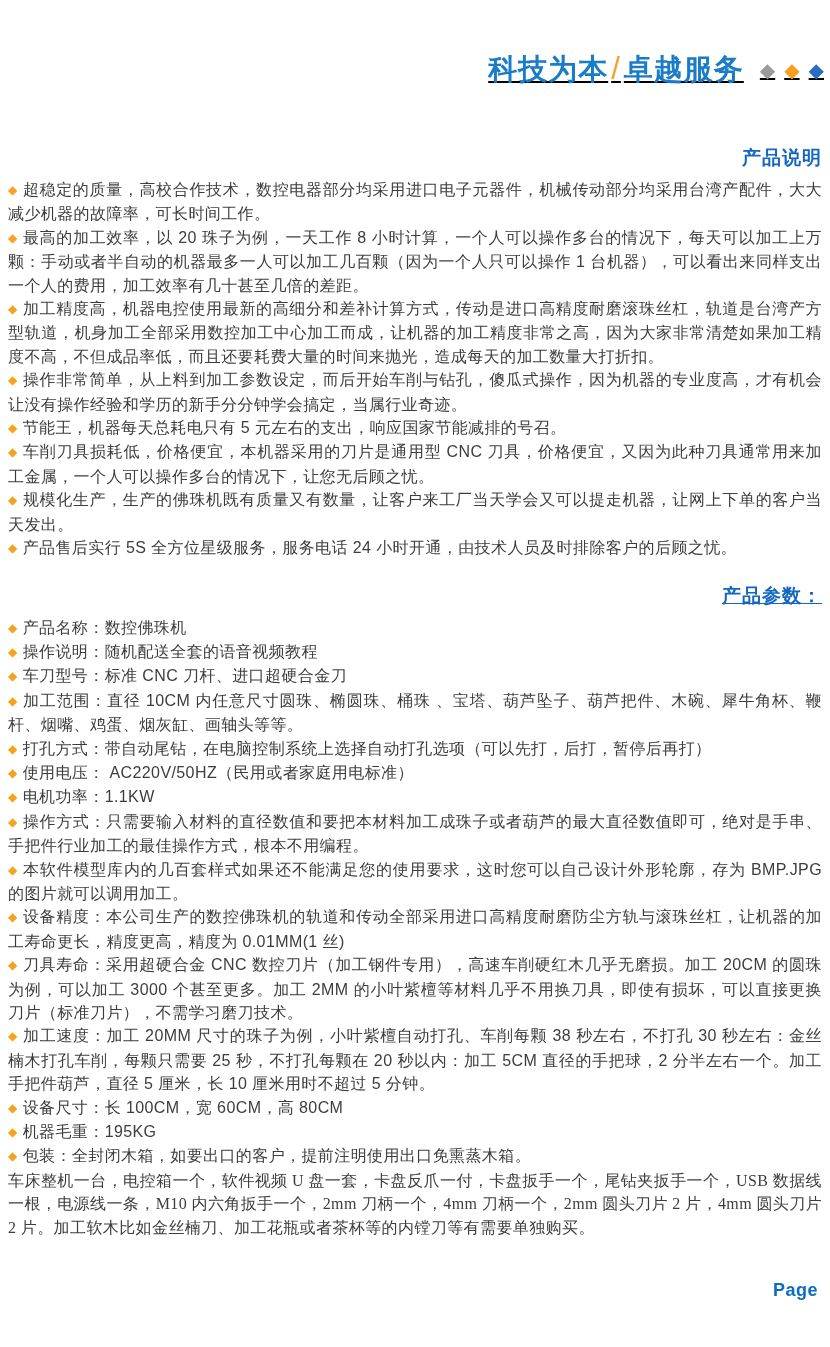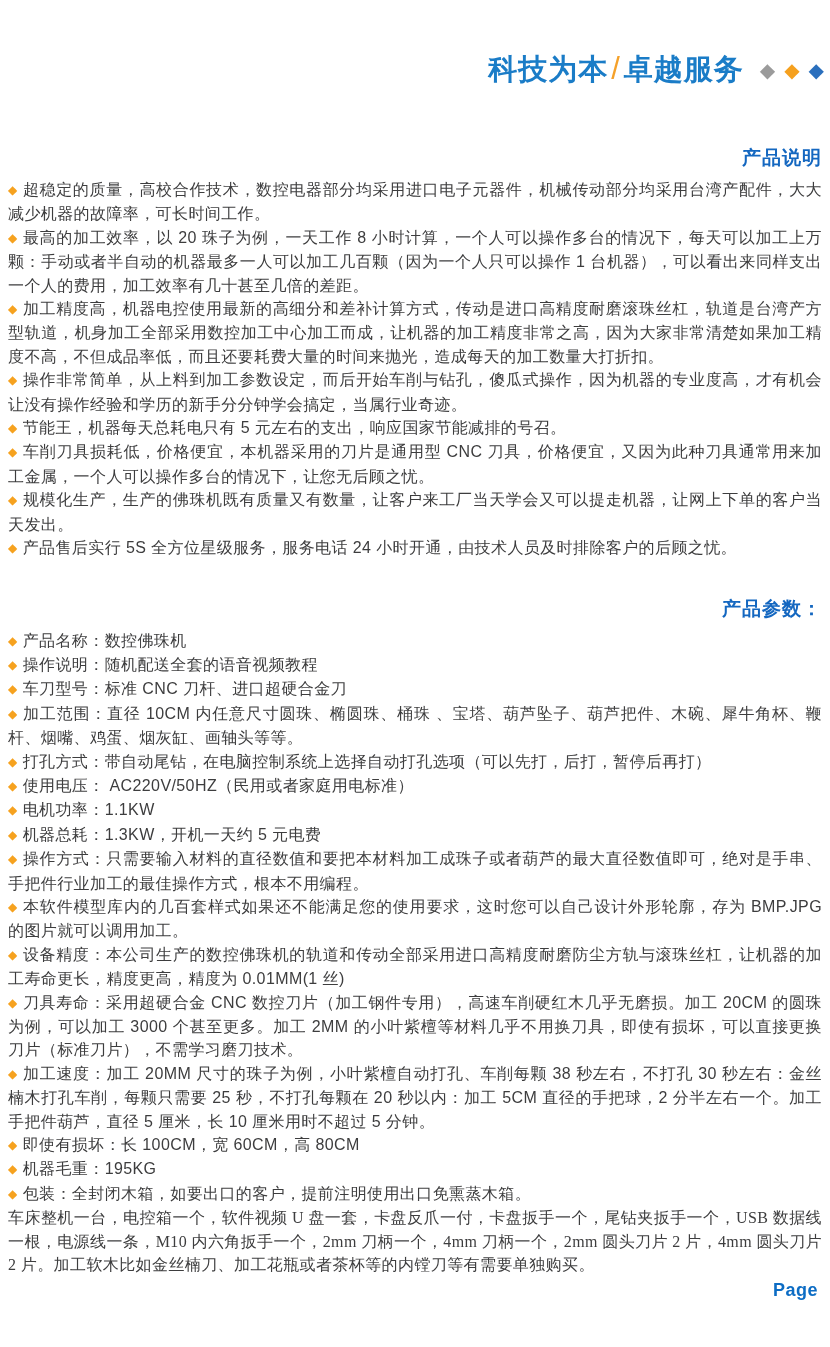--- a/index.html
+++ b/index.html
@@ -8,39 +8,40 @@
     width:830px; height:1347px;
     background:#ffffff;
     font-family:"Liberation Sans", sans-serif;
     overflow:hidden;
   }
   
   .header {
     position:absolute; top:50px; right:6px;
     display:flex; align-items:center; gap:16px;
     white-space:nowrap;
+    text-decoration:underline;
   }
   .header-title { font-size:29px; font-weight:bold; letter-spacing:1px; }
   .header-title .slash { font-weight:normal; padding:0 3px; font-size:31px; }
   .diamonds { display:flex; align-items:center; gap:9px; }
   .diamonds .dmd { font-size:20px; line-height:20px; }
   
   .content {
     position:absolute; left:8px; right:8px; top:146px;
     font-size:16px; line-height:23.4px;
     letter-spacing:0.4px;
     text-align:justify;
   }
   .section-heading {
     font-size:19px; font-weight:bold;
     line-height:24px; margin:0 0 8px 0;
     letter-spacing:1px;
     text-align:right;
   }
-  .params-heading { margin-top:36px; }
+  .params-heading { margin-top:23px;text-decoration:underline; }
   .item { margin:0; }
   .bullet {
     font-size:12px;
     padding-right:5px;
     vertical-align:1px;
   }
   .extra-paragraph { margin:0;font-family:Liberation Serif, serif; }
   
   .footer-page {
     position:absolute; right:12px; top:1280px;
@@ -102,33 +103,32 @@
 
         <p class="item"><span class="bullet" style="color: rgb(246, 162, 31);">◆</span><span>加工范围：直径 10CM 内任意尺寸圆珠、椭圆珠、桶珠 、宝塔、葫芦坠子、葫芦把件、木碗、犀牛角杯、鞭杆、烟嘴、鸡蛋、烟灰缸、画轴头等等。</span></p>
 
 
         <p class="item"><span class="bullet" style="color: rgb(246, 162, 31);">◆</span><span>打孔方式：带自动尾钻，在电脑控制系统上选择自动打孔选项（可以先打，后打，暂停后再打）</span></p>
 
         <p class="item"><span class="bullet" style="color: rgb(246, 162, 31);">◆</span><span>使用电压： AC220V/50HZ（民用或者家庭用电标准）</span></p>
 
         <p class="item"><span class="bullet" style="color: rgb(246, 162, 31);">◆</span><span>电机功率：1.1KW</span></p>
 
-        <p class="item"><span class="bullet" style="color: rgb(246, 162, 31);">◆</span><span>机器总耗：1.3KW，开机一天约 5 元电费</span></p>
 
         <p class="item"><span class="bullet" style="color: rgb(246, 162, 31);">◆</span><span>操作方式：只需要输入材料的直径数值和要把本材料加工成珠子或者葫芦的最大直径数值即可，绝对是手串、手把件行业加工的最佳操作方式，根本不用编程。</span></p>
 
         <p class="item"><span class="bullet" style="color: rgb(246, 162, 31);">◆</span><span>本软件模型库内的几百套样式如果还不能满足您的使用要求，这时您可以自己设计外形轮廓，存为 BMP.JPG 的图片就可以调用加工。</span></p>
 
         <p class="item"><span class="bullet" style="color: rgb(246, 162, 31);">◆</span><span>设备精度：本公司生产的数控佛珠机的轨道和传动全部采用进口高精度耐磨防尘方轨与滚珠丝杠，让机器的加工寿命更长，精度更高，精度为 0.01MM(1 丝)</span></p>
 
         <p class="item"><span class="bullet" style="color: rgb(246, 162, 31);">◆</span><span>刀具寿命：采用超硬合金 CNC 数控刀片（加工钢件专用），高速车削硬红木几乎无磨损。加工 20CM 的圆珠为例，可以加工 3000 个甚至更多。加工 2MM 的小叶紫檀等材料几乎不用换刀具，即使有损坏，可以直接更换刀片（标准刀片），不需学习磨刀技术。</span></p>
 
         <p class="item"><span class="bullet" style="color: rgb(246, 162, 31);">◆</span><span>加工速度：加工 20MM 尺寸的珠子为例，小叶紫檀自动打孔、车削每颗 38 秒左右，不打孔 30 秒左右：金丝楠木打孔车削，每颗只需要 25 秒，不打孔每颗在 20 秒以内：加工 5CM 直径的手把球，2 分半左右一个。加工手把件葫芦，直径 5 厘米，长 10 厘米用时不超过 5 分钟。</span></p>
 
-        <p class="item"><span class="bullet" style="color: rgb(246, 162, 31);">◆</span><span>即使有损坏：长 100CM，宽 60CM，高 80CM</span></p>
+        <p class="item"><span class="bullet" style="color: rgb(246, 162, 31);">◆</span><span>设备尺寸：长 100CM，宽 60CM，高 80CM</span></p>
 
         <p class="item"><span class="bullet" style="color: rgb(246, 162, 31);">◆</span><span>机器毛重：195KG</span></p>
 
         <p class="item"><span class="bullet" style="color: rgb(246, 162, 31);">◆</span><span>包装：全封闭木箱，如要出口的客户，提前注明使用出口免熏蒸木箱。</span></p>
       </div>
 
     <p class="extra-paragraph">车床整机一台，电控箱一个，软件视频 U 盘一套，卡盘反爪一付，卡盘扳手一个，尾钻夹扳手一个，USB 数据线一根，电源线一条，M10 内六角扳手一个，2mm 刀柄一个，4mm 刀柄一个，2mm 圆头刀片 2 片，4mm 圆头刀片 2 片。加工软木比如金丝楠刀、加工花瓶或者茶杯等的内镗刀等有需要单独购买。</p>
 
   </div>
 

